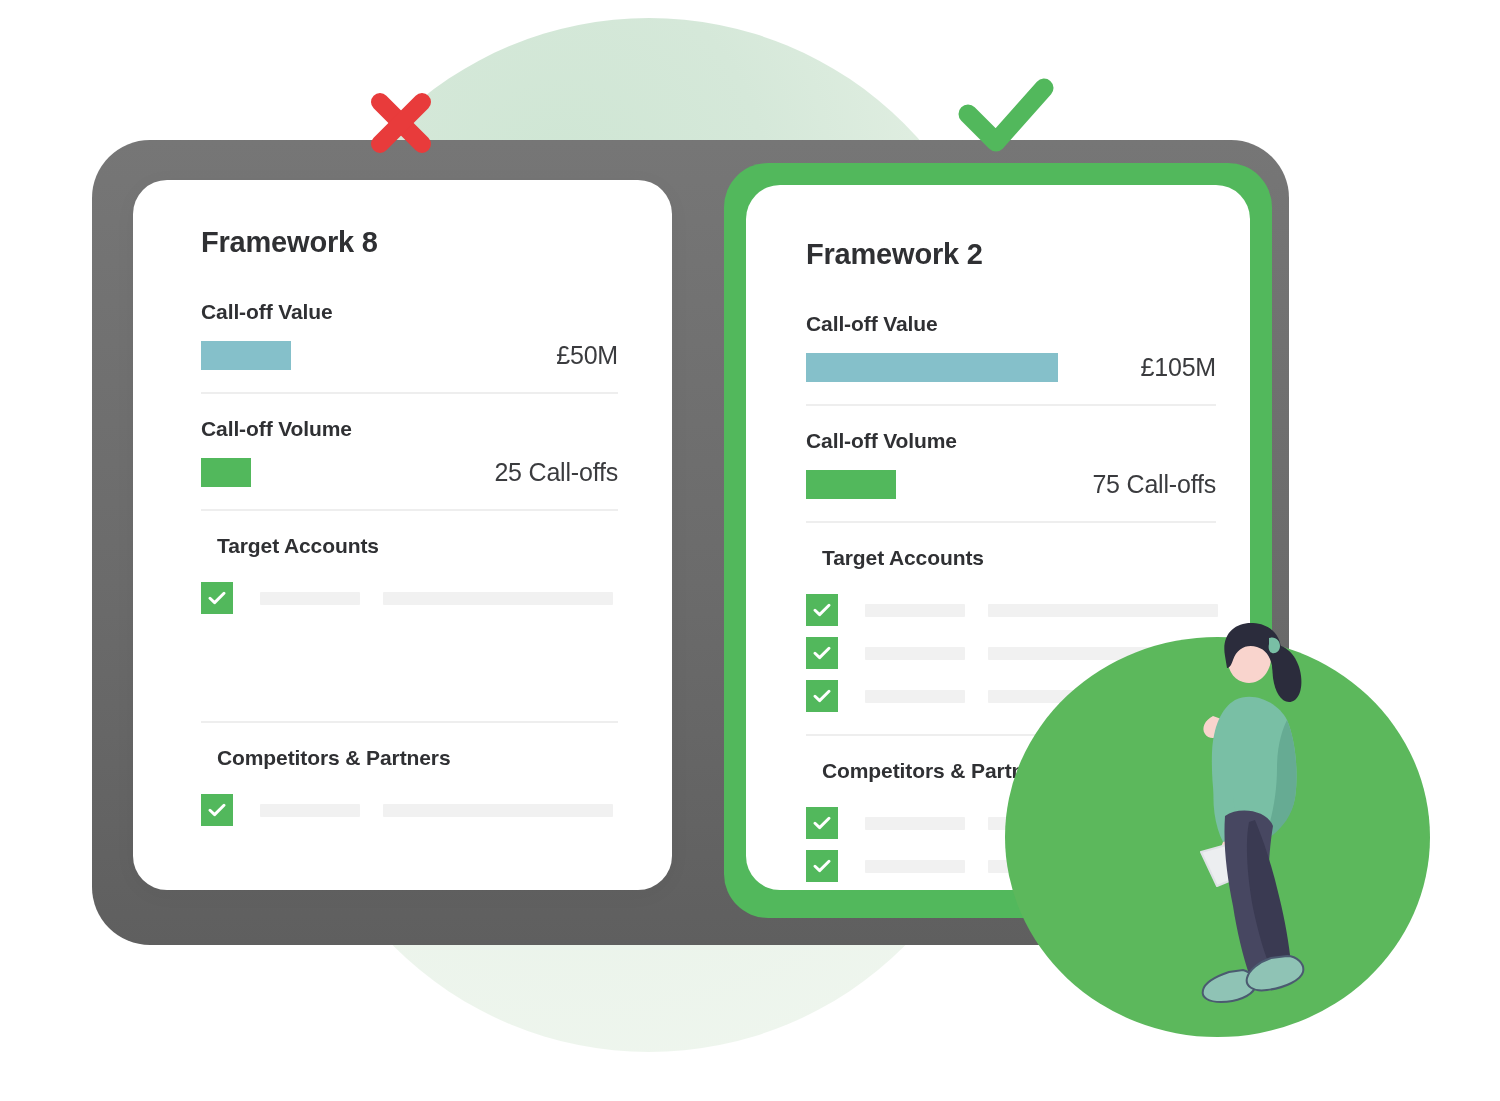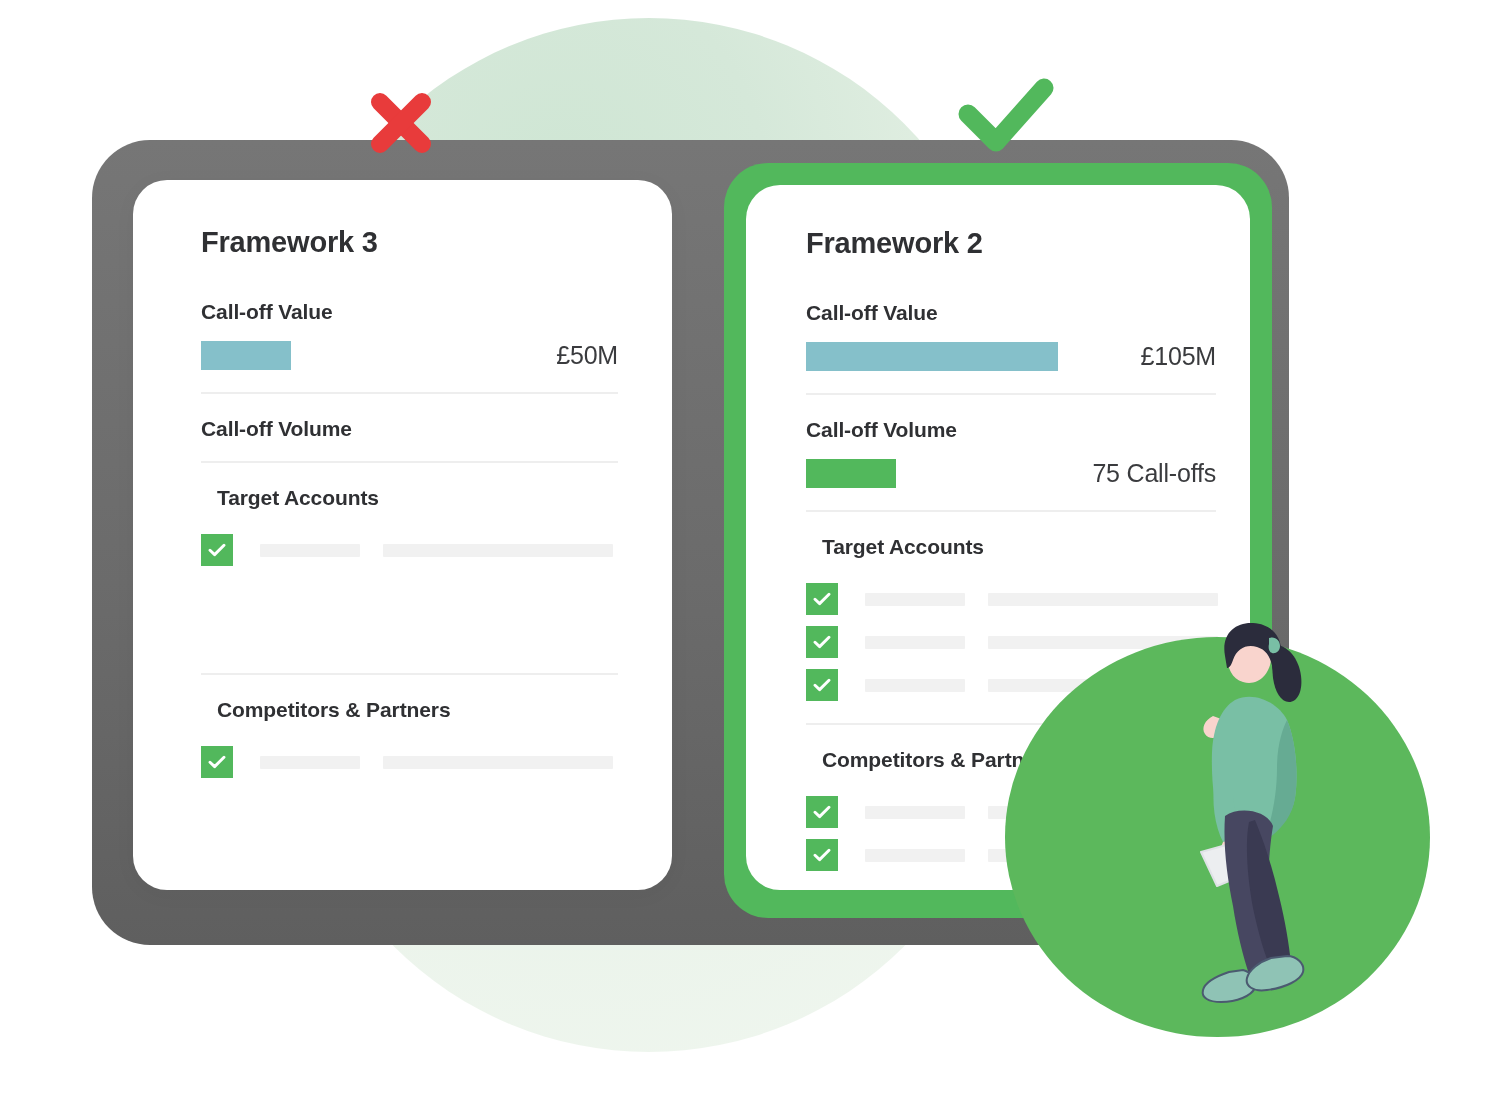--- a/index.html
+++ b/index.html
@@ -91,21 +91,21 @@
     width: 539px;
     height: 710px;
     padding: 48px 54px 0 68px;
     box-shadow: 0 4px 22px rgba(0,0,0,0.04);
   }
   .card.right {
     left: 746px;
     top: 185px;
     width: 504px;
     height: 705px;
-    padding: 44px 34px 0 60px;
+    padding: 55px 34px 0 60px;
   }
 
   .card-title {
     font-size: 29px;
     font-weight: 700;
     color: #2f3033;
     letter-spacing: -0.2px;
     margin: 0 0 44px 0;
     line-height: 1;
   }
@@ -217,31 +217,35 @@
 <div id="stage">
 
   <div class="bg-circle-light"></div>
   <div class="bg-circle-light-2"></div>
 
   <div class="device-frame"></div>
 
   <div class="green-frame"></div>
 
   <div class="card left">
-    <h2 class="card-title">Framework 3</h2>
+    <h2 class="card-title">Framework 8</h2>
 
     <div class="metric-label">Call-off Value</div>
     <div class="metric-row">
       <div class="bar value" style="width: 90px; background: rgb(133, 192, 202);"></div>
       <div class="metric-value">£50M</div>
     </div>
 
     <div class="divider"></div>
 
     <div class="metric-label">Call-off Volume</div>
+    <div class="metric-row">
+      <div class="bar volume" style="width: 50px; background: rgb(82, 184, 92);"></div>
+      <div class="metric-value">25 Call-offs</div>
+    </div>
 
     <div class="divider"></div>
 
     <div class="section-title">Target Accounts</div>
     <div class="check-list">
       <div class="check-row">
         <span class="checkbox">
           <svg width="18" height="14" viewBox="0 0 18 14" aria-hidden="true">
               <path d="M2 7.2 L6.6 11.6 L16 2.2" fill="none" stroke="#ffffff" stroke-width="2.9" stroke-linecap="round" stroke-linejoin="round"></path>
             </svg>

